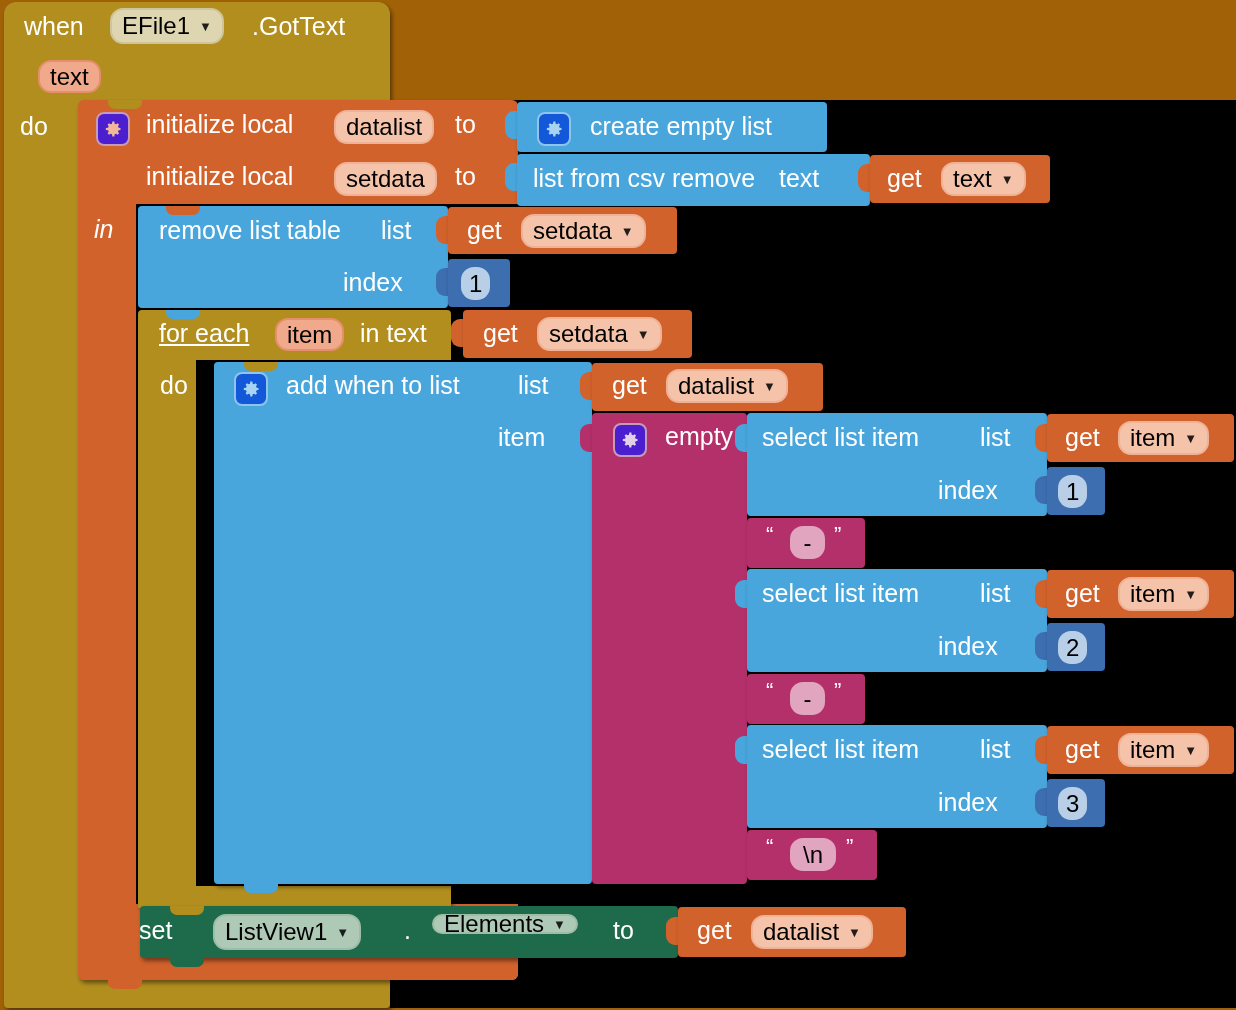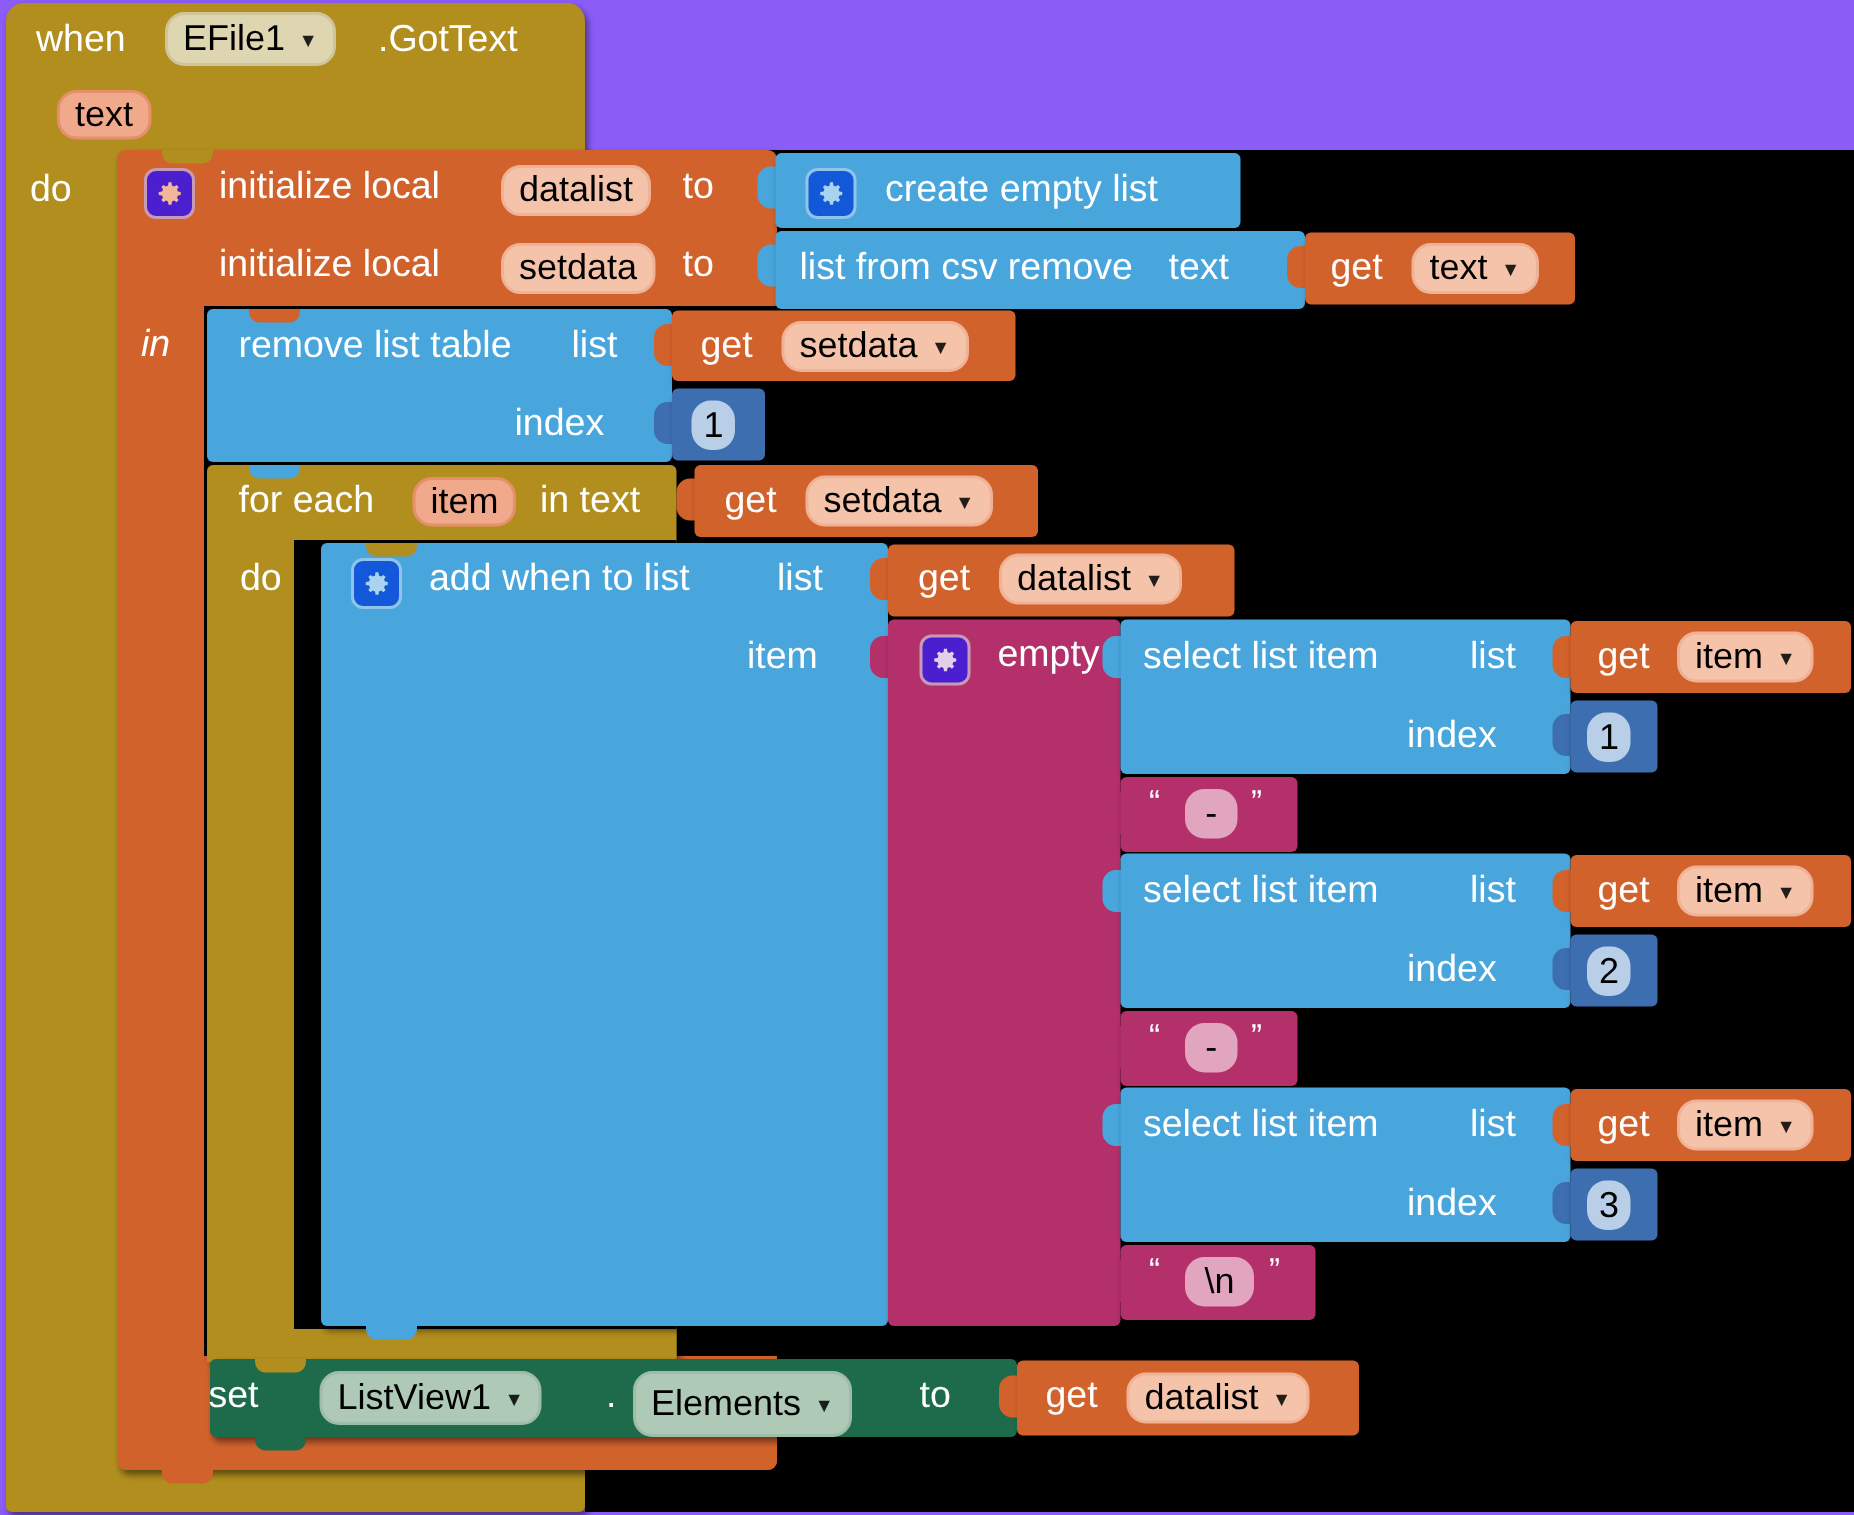--- a/index.html
+++ b/index.html
@@ -1,18 +1,18 @@
 <!DOCTYPE html>
 <html><head>
 <meta charset="utf-8">
 <style>
   html,body{margin:0;padding:0;background:#000;}
   body{width:1236px;height:1010px;overflow:hidden;
        font-family:"Liberation Sans","DejaVu Sans",sans-serif;}
-  #stage{position:relative;width:1236px;height:1010px;background:#8b5cf6;}
+  #stage{position:relative;width:1236px;height:1010px;background:#a16207;}
 
   
   .blk{position:absolute;box-sizing:border-box;}
   .lbl{position:absolute;color:#fff;font-size:25px;line-height:1;
        white-space:nowrap;user-select:none;}
 
   
   .c-event   {background:#b18e1e;}   
   .c-control {background:#b18e1e;}
   .c-var     {background:#d2622c;}   
@@ -144,21 +144,21 @@
   <div class="blk c-math sh r4" style="left:448px;top:259px;width:62px;height:48px;"></div>
   <div class="pill pill-num" style="left:461px;top:267px;height:33px;padding:0 8px;">
      <span class="txt">1</span>
   </div>
 
   <div class="blk c-control sh r4" style="left:138px;top:310px;width:313px;height:598px;"></div>
   <div class="topnotch" style="left:166px;top:310px;background:#49a6dc;"></div>
   <div class="blk" style="left:196px;top:360px;width:255px;height:526px;background:#000;"></div>
   <div class="blk c-control" style="left:138px;top:886px;width:313px;height:22px;"></div>
 
-  <span class="lbl" style="left:159px;top:321px;">for each</span>
+  <span class="lbl" style="left:159px;top:321px;text-decoration:underline;">for each</span>
   <div class="pill pill-param" style="left:275px;top:318px;height:33px;">
      <span class="txt">item</span>
   </div>
   <span class="lbl" style="left:360px;top:321px;">in text</span>
   <div class="socket" style="left:451px;top:319px;background:#d2622c;"></div>
   <div class="blk c-var sh r4" style="left:463px;top:310px;width:229px;height:48px;"></div>
   <span class="lbl" style="left:483px;top:321px;">get</span>
   <div class="pill pill-var" style="left:537px;top:317px;height:34px;">
      <span class="txt">setdata</span>
      <span class="caret">▼</span>
@@ -275,21 +275,21 @@
 
   <div class="blk c-set sh r4" style="left:140px;top:906px;width:538px;height:52px;"></div>
   <div class="topnotch" style="left:170px;top:906px;background:#b18e1e;"></div>
   <div class="botnotch" style="left:170px;top:958px;background:#1d6b4a;"></div>
   <span class="lbl" style="left:139px;top:918px;">set</span>
   <div class="pill pill-set" style="left:213px;top:914px;height:36px;">
      <span class="txt">ListView1</span>
      <span class="caret">▼</span>
   </div>
   <span class="lbl" style="left:404px;top:918px;">.</span>
-  <div class="pill pill-set" style="left:422px;top:914px;height:44px;">
+  <div class="pill pill-set" style="left:432px;top:914px;height:20px;">
      <span class="txt">Elements</span>
      <span class="caret">▼</span>
   </div>
   <span class="lbl" style="left:613px;top:918px;">to</span>
   <div class="socket" style="left:666px;top:917px;background:#d2622c;"></div>
   <div class="blk c-var sh r4" style="left:678px;top:907px;width:228px;height:50px;"></div>
   <span class="lbl" style="left:697px;top:918px;">get</span>
   <div class="pill pill-var" style="left:751px;top:915px;height:34px;">
      <span class="txt">datalist</span>
      <span class="caret">▼</span>

